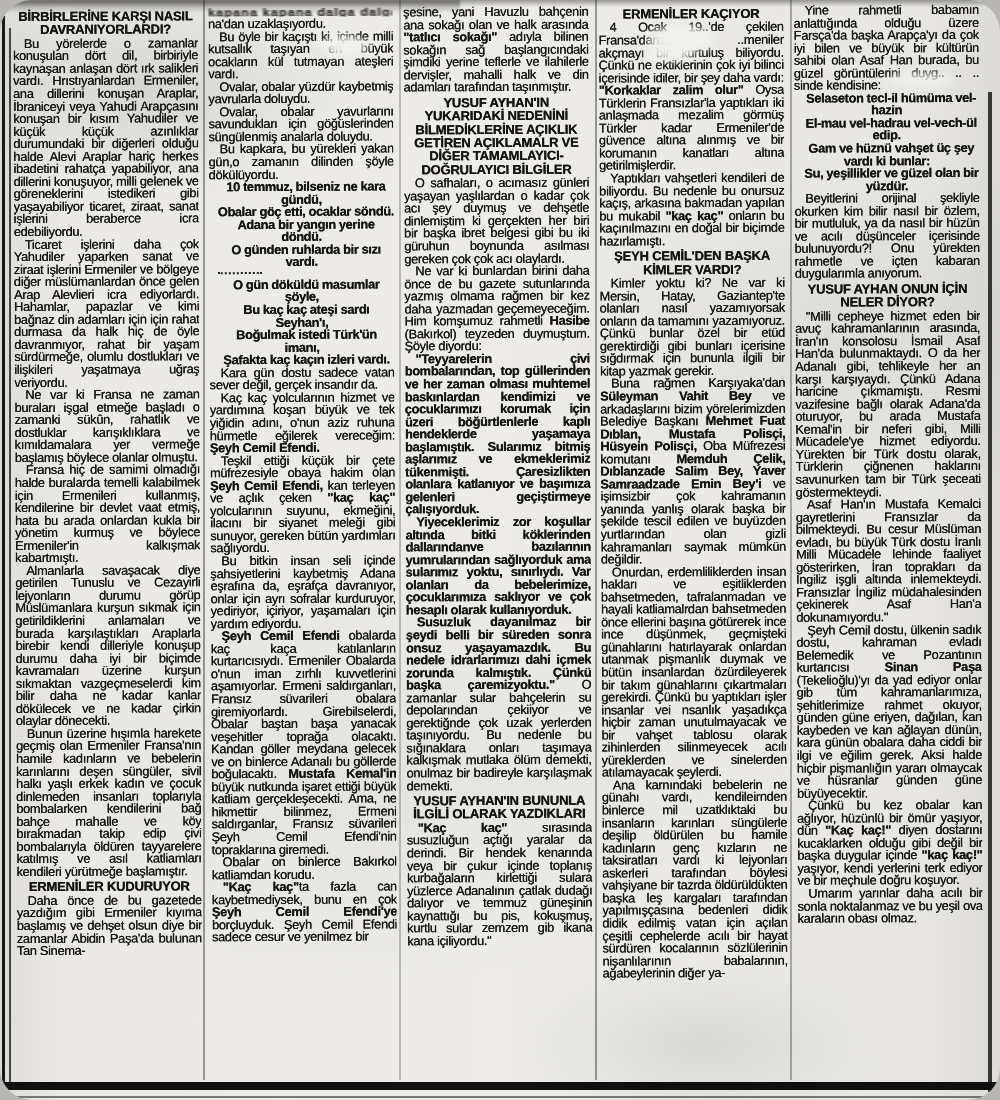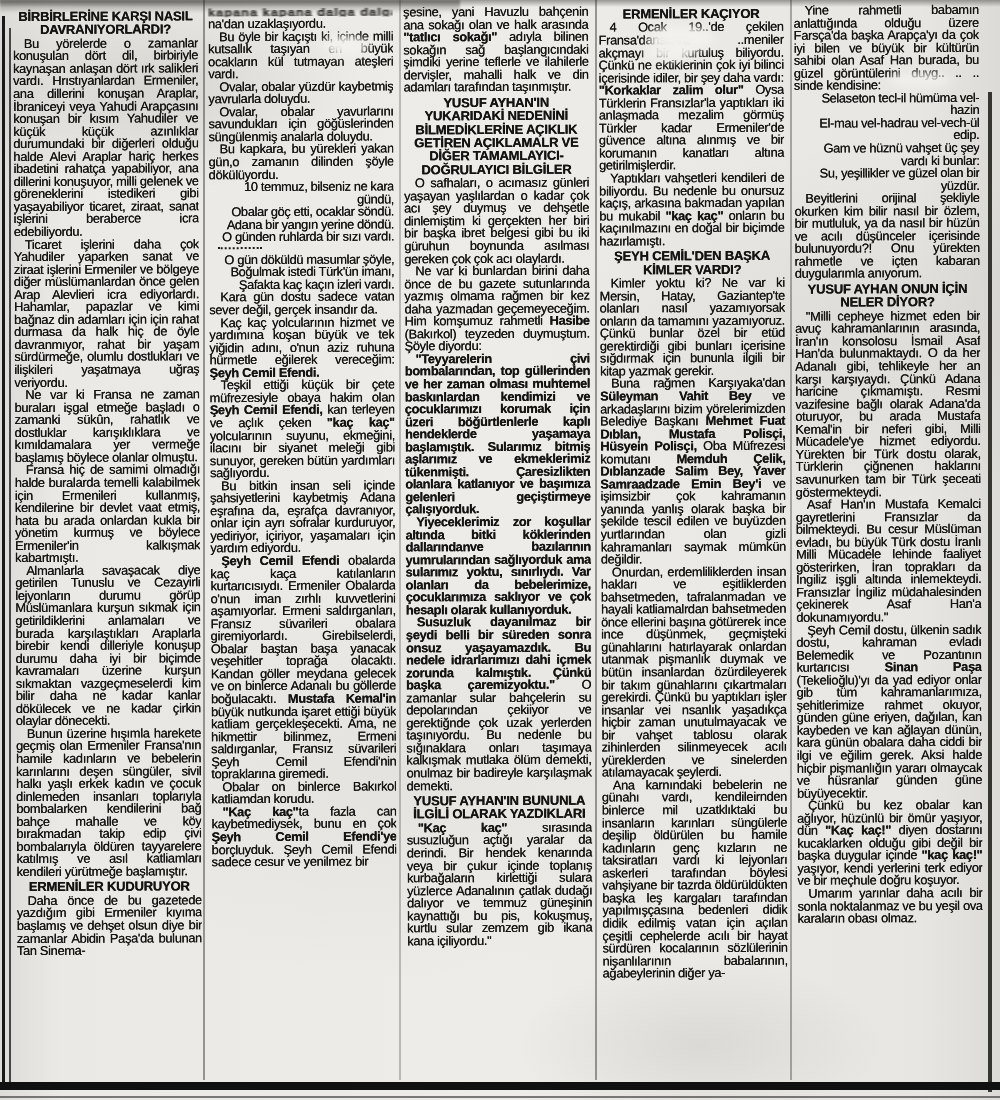--- a/index.html
+++ b/index.html
@@ -11,20 +11,21 @@
   .page{
     position:relative;width:1000px;height:1100px;overflow:hidden;
     background:
       radial-gradient(ellipse 300px 150px at 15% 8%, rgba(120,120,115,.18), transparent 70%),
       radial-gradient(ellipse 420px 260px at 85% 30%, rgba(140,140,132,.12), transparent 70%),
       radial-gradient(ellipse 500px 300px at 40% 70%, rgba(150,150,142,.10), transparent 70%),
       radial-gradient(ellipse 260px 120px at 70% 95%, rgba(120,120,112,.14), transparent 70%),
       linear-gradient(90deg, #dddcd8 0%, #eae9e5 6%, #edecE8 50%, #e7e6e2 92%, #dcdbd7 100%),
       #e9e8e4;
     color:#151413;
+    border-radius:32px;
   }
   
   .rule{position:absolute;pointer-events:none;}
   .left-rule-a{left:2px;top:16px;bottom:12px;width:3px;background:#191919;}
   .left-rule-b{left:9px;top:28px;bottom:10px;width:2px;background:#2c2c2c;opacity:.85;}
   .right-rule{right:8px;top:92px;bottom:8px;width:4px;background:#24231f;opacity:.9;}
   .bottom-bar{left:0;right:0;bottom:10px;height:8px;background:#101010;}
   .bottom-line{left:0;right:0;bottom:2px;height:2px;background:#3a3a3a;opacity:.65;}
   .top-band{left:0;top:0;right:0;height:7px;background:linear-gradient(180deg,rgba(70,68,64,.5),rgba(70,68,64,0));}
   .top-smear{left:0;top:0;width:460px;height:13px;background:linear-gradient(180deg,rgba(55,53,50,.55),rgba(55,53,50,0));filter:blur(1px);}
@@ -43,21 +44,21 @@
   }
   .col{
     flex:1 1 0;overflow:hidden;
     font-size:12.8px;line-height:12.55px;letter-spacing:-0.3px;
     text-align:justify;text-shadow:0.25px 0 0 currentColor;
   }
   .col p{margin:0;}
   .para{text-indent:11px;}
   .noindent{text-indent:0;}
   .boldpara{font-weight:bold;letter-spacing:-0.35px;}
-  .verse{font-weight:normal;text-indent:9px;text-align:right;letter-spacing:-0.35px;}
+  .verse{font-weight:bold;text-indent:9px;text-align:center;letter-spacing:-0.35px;}
   h3{
     margin:2px 0 1px;font-size:13px;line-height:13.4px;text-align:center;
     letter-spacing:-0.2px;font-weight:bold;text-shadow:0.3px 0 0 currentColor;
   }
   .divider{border-top:2px dotted #1d1d1d;width:44px;height:3px;margin:3px 0 2px 9px;}
   .cutline{
     height:11px;overflow:hidden;white-space:nowrap;font-weight:bold;color:#33312e;
     filter:blur(0.9px);transform:scaleY(.78);letter-spacing:1px;text-align:left;
   }
 </style>
@@ -83,20 +84,21 @@
         <p class="para">Bu öyle bir kaçıştı ki, içinde milli kutsallık taşıyan en büyük ocakların kül tutmayan ateşleri vardı.</p>
         <p class="para">Ovalar, obalar yüzdür kaybetmiş yavrularla doluydu.</p>
         <p class="para">Ovalar, obalar yavurlarını savundukları için göğüslerinden süngülenmiş analarla doluydu.</p>
         <p class="para">Bu kapkara, bu yürekleri yakan gün,o zamanın dilinden şöyle dökülüyordu.</p>
         <p class="verse">10 temmuz, bilseniz ne kara gündü,</p>
         <p class="verse">Obalar göç etti, ocaklar söndü.</p>
         <p class="verse">Adana bir yangın yerine döndü.</p>
         <p class="verse">O günden ruhlarda bir sızı vardı.</p>
         <div class="divider"></div>
         <p class="verse">O gün döküldü masumlar şöyle,</p>
+        <p class="verse">Bu kaç kaç ateşi sardı Seyhan'ı,</p>
         <p class="verse">Boğulmak istedi Türk'ün imanı,</p>
         <p class="verse">Şafakta kaç kaçın izleri vardı.</p>
         <p class="para">Kara gün dostu sadece vatan sever değil, gerçek insandır da.</p>
         <p class="para">Kaç kaç yolcularının hizmet ve yardımına koşan büyük ve tek yiğidin adını, o'nun aziz ruhuna hürmetle eğilerek vereceğim: <b>Şeyh Cemil Efendi.</b></p>
         <p class="para">Teşkil ettiği küçük bir çete müfrezesiyle obaya hakim olan <b>Şeyh Cemil Efendi,</b> kan terleyen ve açlık çeken <b>"kaç kaç"</b> yolcularının suyunu, ekmeğini, ilacını bir siyanet meleği gibi sunuyor, gereken bütün yardımları sağlıyordu.</p>
         <p class="para">Bu bitkin insan seli içinde şahsiyetlerini kaybetmiş Adana eşrafına da, eşrafça davranıyor, onlar için ayrı sofralar kurduruyor, yediriyor, içiriyor, yaşamaları için yardım ediyordu.</p>
         <p class="para"><b>Şeyh Cemil Efendi</b> obalarda kaç kaça katılanların kurtarıcısıydı. Ermeniler Obalarda o'nun iman zırhlı kuvvetlerini aşamıyorlar. Ermeni saldırganları, Fransız süvarileri obalara giremiyorlardı. Girebilselerdi, Obalar baştan başa yanacak veşehitler toprağa olacaktı. Kandan göller meydana gelecek ve on binlerce Adanalı bu göllerde boğulacaktı. <b>Mustafa Kemal'in</b> büyük nutkunda işaret ettiği büyük katliam gerçekleşecekti. Ama, ne hikmettir bilinmez, Ermeni saldırganlar, Fransız süvarileri Şeyh Cemil Efendi'nin topraklarına giremedi.</p>
         <p class="para">Obalar on binlerce Bakırkol katliamdan korudu.</p>
         <p class="para"><b>"Kaç kaç"</b>ta fazla can kaybetmediysek, bunu en çok <b>Şeyh Cemil Efendi'ye</b> borçluyduk. Şeyh Cemil Efendi sadece cesur ve yenilmez bir</p>
       </div>

